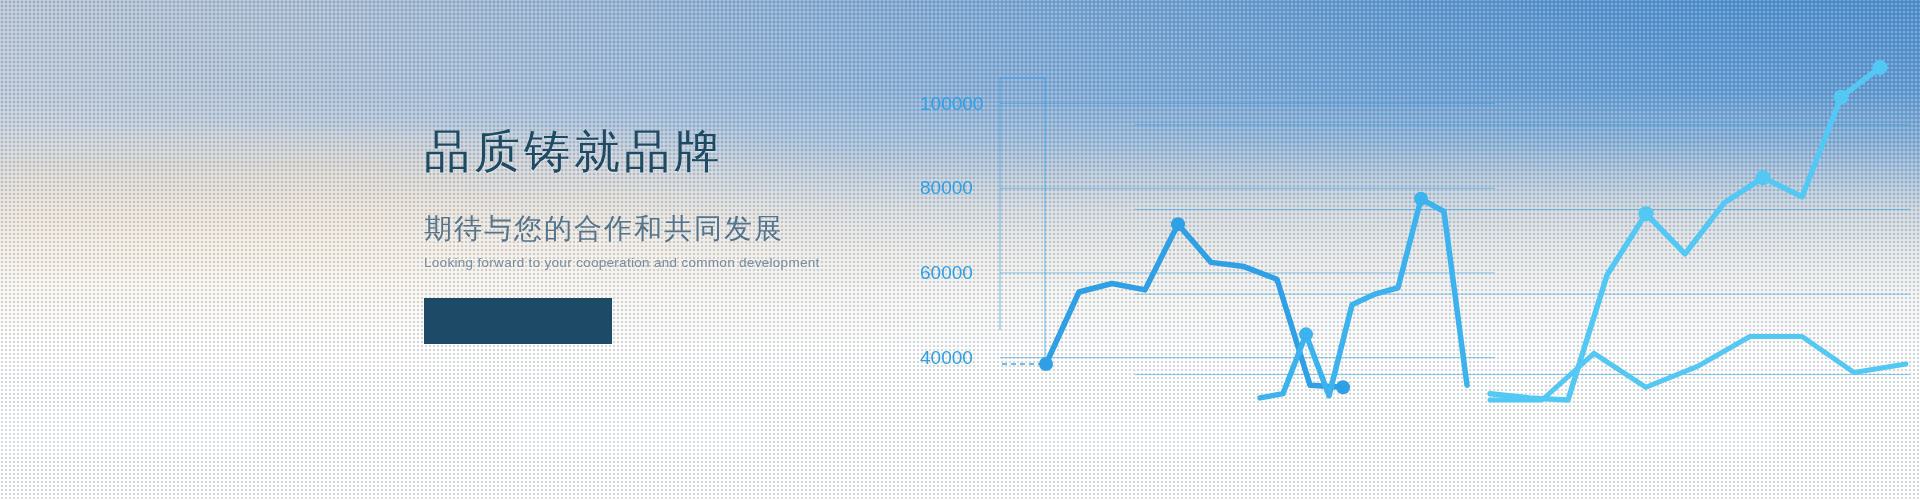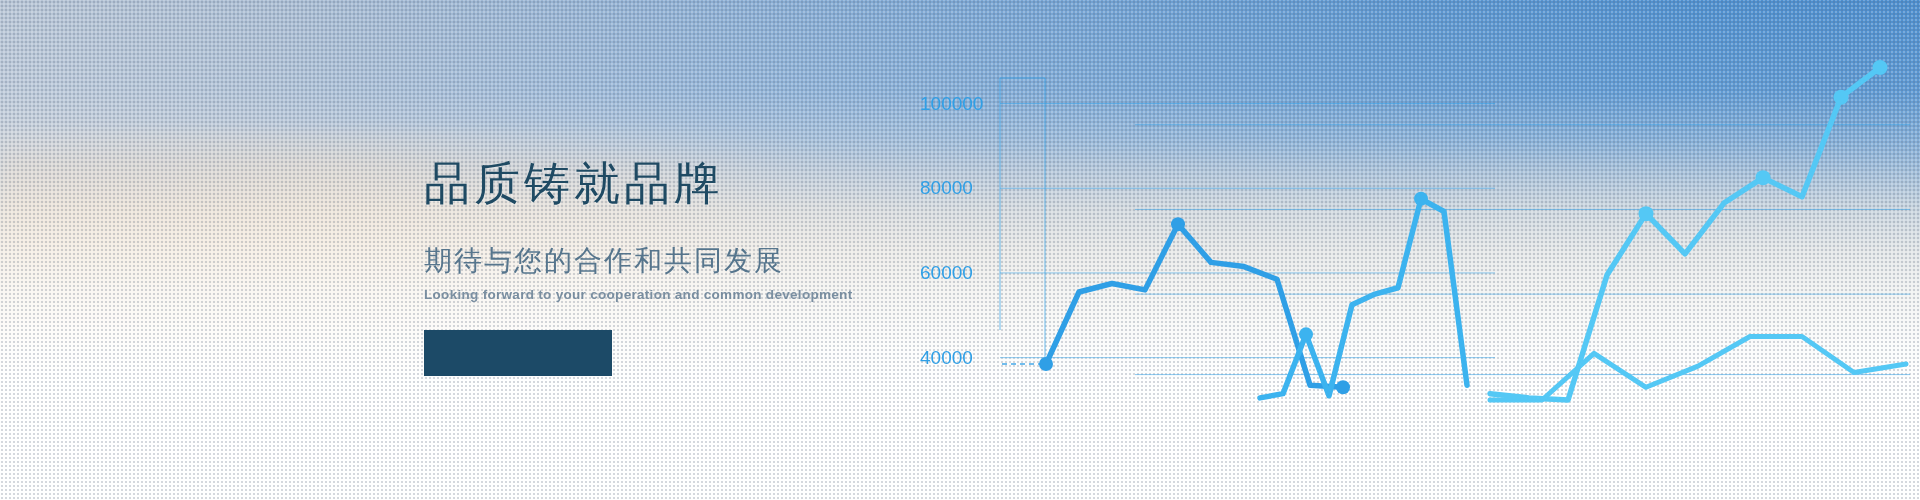--- a/index.html
+++ b/index.html
@@ -96,21 +96,21 @@
     background-image:
       radial-gradient(rgba(255,255,255,0.32) 0.8px, rgba(255,255,255,0) 0.9px);
     background-position:2px 2px;
     opacity:0.7;
   }
 
   
   .copy {
     position:absolute;
     left:424px;
-    top:156px;
+    top:124px;
     width:640px;
     z-index:6;
   }
   .headline {
     font-size:46px;
     line-height:1.2;
     letter-spacing:4px;
     color:#1f4a63;
     font-weight:400;
     text-shadow:0 1px 2px rgba(255,255,255,0.45);
@@ -123,21 +123,21 @@
     color:#4a6c86;
     font-weight:400;
     opacity:0.92;
   }
   .subhead-en {
     margin-top:8px;
     font-size:13.5px;
     line-height:1.3;
     letter-spacing:0.3px;
     color:#6d8499;
-    font-weight:700;
+    font-weight:400;
     opacity:0.9;
   }
   .cta {
     display:block;
     margin-top:26px;
     width:188px;
     height:46px;
     background:#1c4a67;
     border:none;
     cursor:pointer;

